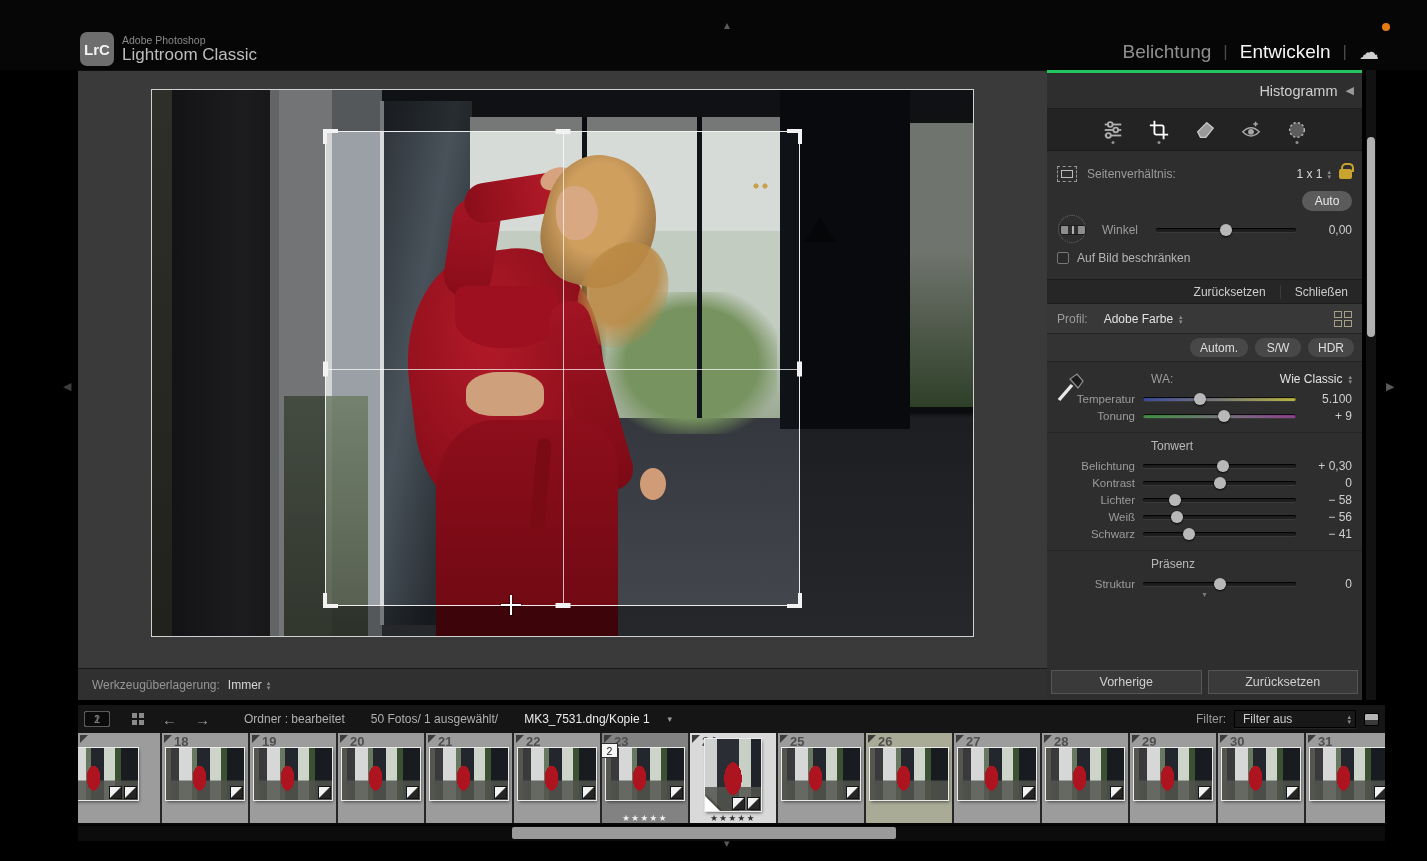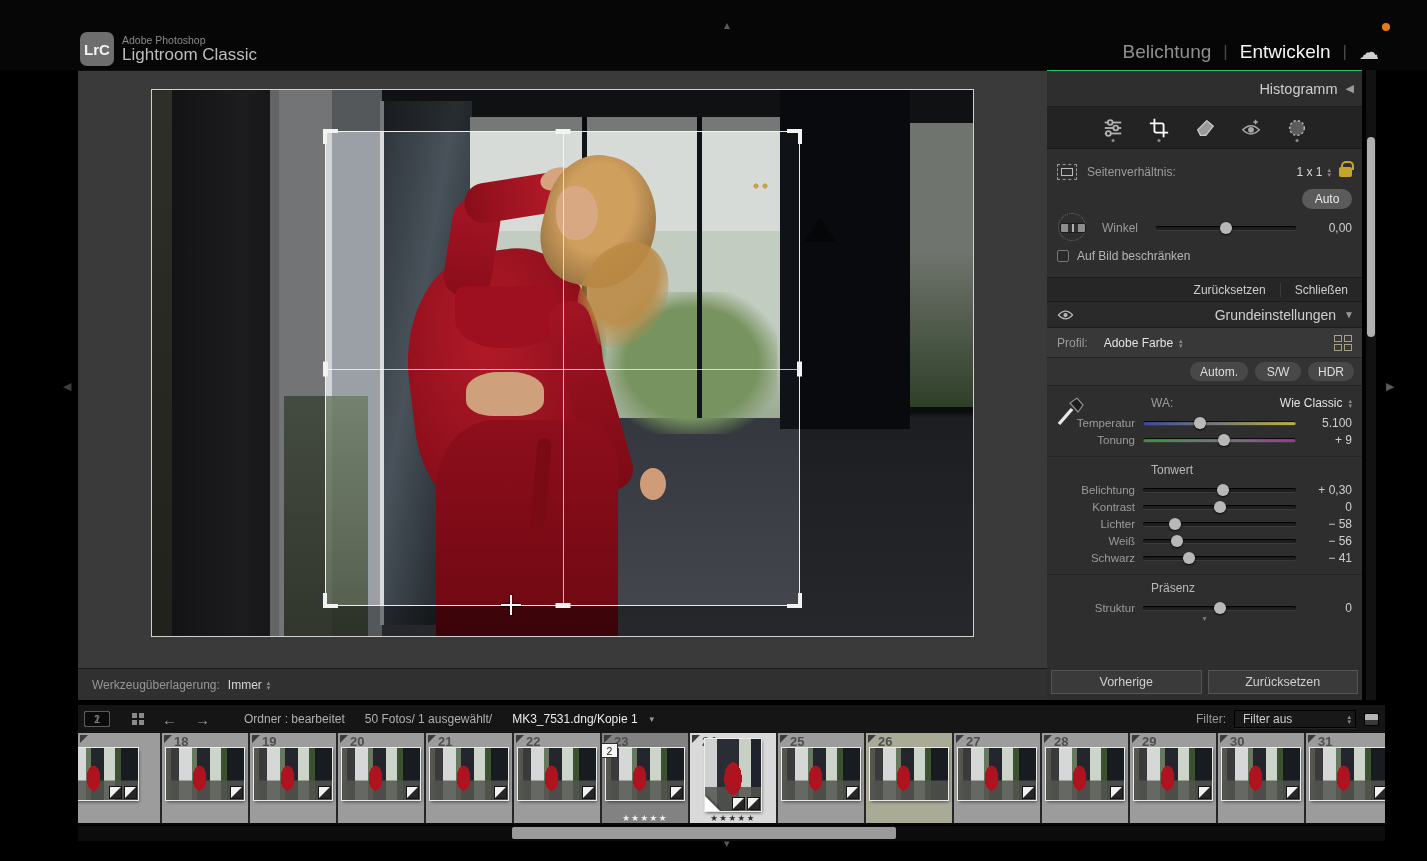--- a/index.html
+++ b/index.html
@@ -47,21 +47,21 @@
 
   #canvas-toolbar{position:absolute;left:0;bottom:0;width:100%;height:32px;background:#303030;
                   border-top:1px solid #1a1a1a;display:flex;align-items:center;padding-left:14px;font-size:12px;}
   #canvas-toolbar .lbl{color:#969696;margin-right:8px;}
   #canvas-toolbar .val{color:#d6d6d6;margin-right:5px;}
 
   .stepper{display:inline-flex;flex-direction:column;line-height:5px;font-size:7px;color:#8a8a8a;vertical-align:middle;}
 
   
   #panel{position:absolute;left:1047px;top:70px;width:315px;height:630px;background:#2e2e2e;
-         border-top:1px solid #22c55e;font-size:12px;}
+         border-top:3px solid #22c55e;font-size:12px;}
   #histo-header{height:36px;display:flex;align-items:center;justify-content:flex-end;gap:8px;
                 padding-right:8px;font-size:14.5px;color:#cfcfcf;border-bottom:1px solid #1e1e1e;}
   #toolstrip{height:42px;background:#232323;border-bottom:1px solid #1a1a1a;display:flex;
              align-items:center;justify-content:center;gap:22px;}
   .tool-ic{position:relative;width:24px;height:26px;display:flex;align-items:center;justify-content:center;}
   .tool-dot{position:absolute;bottom:-1px;left:50%;transform:translateX(-50%);width:3px;height:3px;border-radius:50%;background:#8f8f8f;}
 
   .prow{position:relative;display:flex;align-items:center;}
   .sec-label{color:#9b9b9b;}
   #crop-panel{padding:6px 0 0 0;border-bottom:1px solid #1c1c1c;}
@@ -107,21 +107,21 @@
 
   
   #film-bar{position:absolute;left:78px;top:705px;width:1307px;height:28px;background:#151515;
             display:flex;align-items:center;font-size:12px;}
   .win-btn{width:26px;height:16px;border:1px solid #c9c9c9;border-radius:2px;color:#ededed;
            display:flex;align-items:center;justify-content:center;font-size:11px;margin-left:6px;}
   .win-btn.dim{border-color:#5a5a5a;color:#7d7d7d;}
   #fs-grid{display:grid;grid-template-columns:5px 5px;grid-template-rows:5px 5px;gap:2px;margin-left:22px;}
   #fs-grid span{background:#8a8a8a;}
   .fs-arrow{color:#9a9a9a;font-size:15px;font-weight:bold;margin-left:18px;}
-  #crumb{margin-left:34px;display:flex;gap:20px;align-items:center;}
+  #crumb{margin-left:34px;display:flex;gap:26px;align-items:center;}
   #crumb .c1,#crumb .c2{color:#b0b0b0;}
   #crumb .c3{color:#ececec;}
   #filter-zone{margin-left:auto;display:flex;align-items:center;gap:8px;padding-right:6px;}
   #filter-label{color:#999;}
   #filter-dd{width:122px;height:18px;background:#181818;border:1px solid #000;box-shadow:0 1px 0 rgba(255,255,255,.07);
              display:flex;align-items:center;padding:0 4px 0 8px;color:#cccccc;}
   #filter-dd .stepper{margin-left:auto;}
   #filter-switch{width:15px;height:13px;border:1px solid #000;border-radius:2px;
                  background:linear-gradient(#b5b5b5 55%,#3a3a3a 55%);}
 
@@ -332,28 +332,20 @@
       <div class="prow" style="height:26px;padding:0 10px;">
         <span class="checkbox"></span>
         <span class="sec-label" style="margin-left:8px;color:#b5b5b5;">Auf Bild beschränken</span>
       </div>
       <div id="crop-actions">
         <span class="act">Zurücksetzen</span>
         <span class="act">Schließen</span>
       </div>
     </div>
 
-    <div id="grund-header">
-      <svg width="17" height="12" viewBox="0 0 24 16">
-        <path d="M2 8 q10 -11 20 0 q-10 11 -20 0 Z" fill="none" stroke="#b5b5b5" stroke-width="1.6"></path>
-        <circle cx="12" cy="8" r="3" fill="#b5b5b5"></circle>
-        </svg>
-      <span id="grund-title">Grundeinstellungen</span>
-      <span style="margin-left:8px;font-size:10px;color:#9a9a9a;">▼</span>
-    </div>
     <div id="profile-row">
       <span class="sec-label">Profil:</span>
       <span style="margin-left:16px;color:#e2e2e2;">Adobe Farbe</span>
       <span class="stepper" style="margin-left:6px;">
         <span>▴</span>
           <span>▾</span>
       </span>
       <span id="profile-grid">
           <span></span>
           <span></span>

